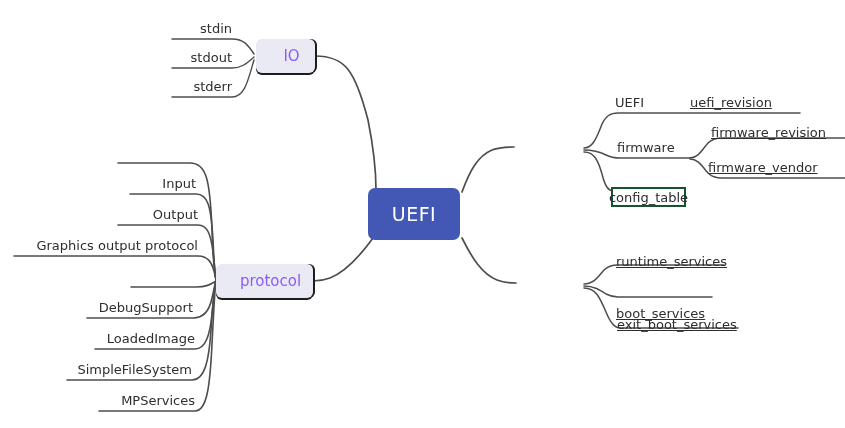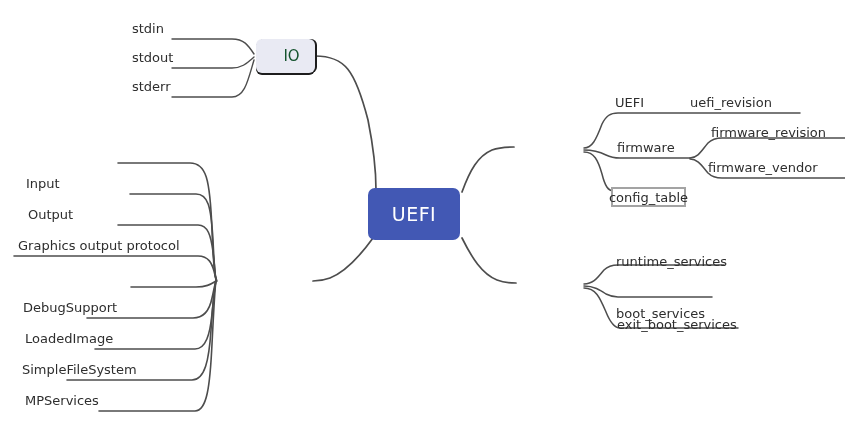--- a/index.html
+++ b/index.html
@@ -37,47 +37,49 @@
   .node-root {
     background: #4258b4;
     color: #ffffff;
     border-radius: 7px;
     font-size: 19px;
     letter-spacing: 0.5px;
   }
   
   .node-branch {
     background: #e9eaf3;
-    color: #14532d;
+    color: #8b5cf6;
     border-radius: 6px;
     font-size: 15px;
     box-shadow: 0 2px 0 0 #1d1d1d, 2px 0 0 0 #1d1d1d;
     padding-left: 12px;
   }
   
   .node-boxed {
     background: #ffffff;
     color: #2b2b2b;
-    border: 2px solid #a3a3a3;
+    border: 2px solid #14532d;
     font-size: 13px;
     padding: 0 6px;
   }
   
   .leaf-label {
     position: absolute;
     font-family: "DejaVu Sans", sans-serif;
     font-size: 13px;
     color: #2e2e2e;
     white-space: nowrap;
     line-height: 1;
   }
   .leaf-label.align-right {
+    text-align: right;
   }
   .leaf-label.align-left {
     text-align: center;
+    text-decoration: underline;
   }
   .branch-label {
     position: absolute;
     font-family: "DejaVu Sans", sans-serif;
     font-size: 13px;
     color: #2e2e2e;
     white-space: nowrap;
     line-height: 1;
   }
 </style>
@@ -126,20 +128,23 @@
   </svg>
 
   <div class="node node-root" style="left:368px; top:188px; width:92px; height:52px;">
     <span>UEFI</span>
   </div>
 
   <div class="node node-branch" style="left:256px; top:39px; width:59px; height:34px;">
     <span>IO</span>
   </div>
 
+  <div class="node node-branch" style="left:216px; top:264px; width:97px; height:34px;">
+    <span>protocol</span>
+  </div>
 
 
 
   <div class="node node-boxed" style="left:611px; top:187px; width:75px; height:20px;">
     <span>config_table</span>
   </div>
 
   <div class="leaf-label align-right" style="left:132px; top:22px; width:100px;">stdin</div>
   <div class="leaf-label align-right" style="left:132px; top:51px; width:100px;">stdout</div>
   <div class="leaf-label align-right" style="left:132px; top:80px; width:100px;">stderr</div>

